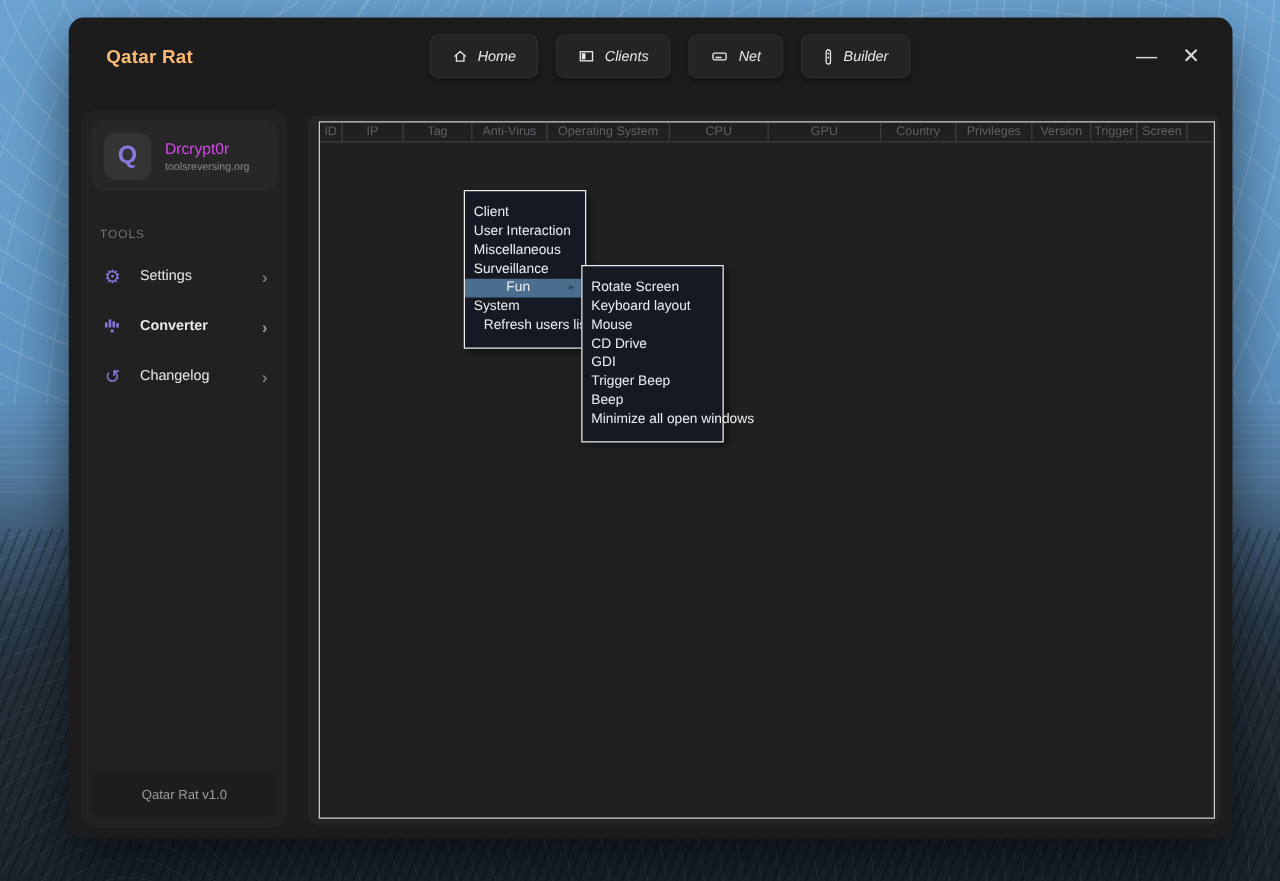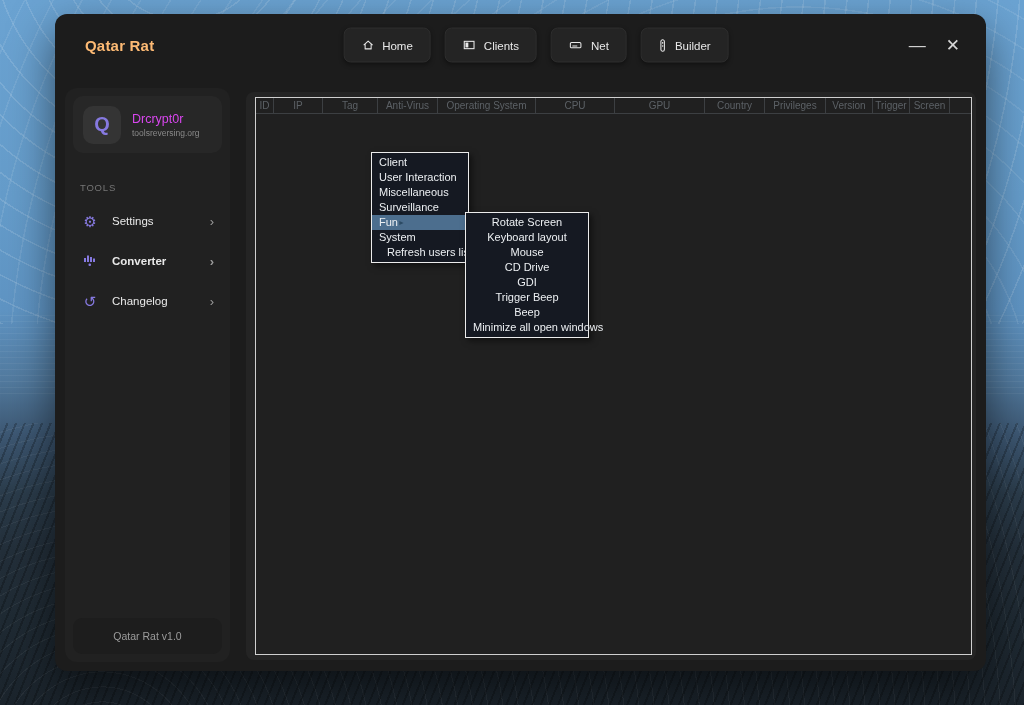--- a/index.html
+++ b/index.html
@@ -26,21 +26,21 @@
     pointer-events:none;
   }
 
   .window { position:absolute; left:55px; top:14px; width:931px; height:657px;
     background:#1c1c1c; border-radius:12px; box-shadow:0 18px 45px rgba(0,0,0,.55);
   }
 
   
   .titlebar { position:relative; height:62px; display:flex; align-items:center; }
   .app-title { margin-left:30px; color:#fdba74; font-size:15px; font-weight:bold; letter-spacing:.2px; }
-  .nav { position:absolute; left:50%; top:50%; transform:translate(-46%,-50%); display:flex; gap:14px; }
+  .nav { position:absolute; left:50%; top:50%; transform:translate(-46%,-50%); display:flex; gap:14px;font-style:italic; }
   .nav-btn { display:flex; align-items:center; gap:8px; height:35px; padding:0 17px;
     background:#242424; border:1px solid #2e2e2e; border-radius:7px; color:#e8e8e8;
     font-size:11.5px; cursor:default; box-shadow:0 2px 4px rgba(0,0,0,.35);
   }
   .nav-btn svg { display:block; }
   .win-controls { position:absolute; right:26px; top:50%; transform:translateY(-50%);
     display:flex; align-items:center; gap:20px; color:#d6d6d6; }
   .win-min { font-size:17px; line-height:1; }
   .win-close { font-size:17px; line-height:1; }
 
@@ -74,28 +74,28 @@
   .main-panel { position:absolute; left:191px; top:78px; width:730px; height:568px;
     background:#242424; border-radius:8px; }
   .table-area { position:absolute; left:9px; top:5px; right:4px; bottom:5px;
     background:#202020; border:1.5px solid #cfcfcf; overflow:hidden; }
   .table-header { display:flex; height:16px; border-bottom:1px solid #3c3f42; overflow:hidden; }
   .th { flex:0 0 auto; color:#5c6166; font-size:10px; line-height:15px; text-align:center;
     border-right:1px solid #3c3f42; overflow:hidden; white-space:nowrap; }
 
   
   .menu { position:absolute; background:#151922; border:1px solid #ececec;
-    box-shadow:3px 3px 6px rgba(0,0,0,.5); z-index:10; padding:2px 0; }
+    box-shadow:3px 3px 6px rgba(0,0,0,.5); z-index:10; padding:10px 0; }
   .menu-item { height:15px; line-height:15px; padding:0 7px; color:#eceff2;
     font-size:11px; white-space:nowrap; cursor:default; }
   .menu-item.indent { padding-left:15px; }
-  .menu-item.highlight { background:#4c6e8e; display:flex; align-items:center; justify-content:flex-start; }
+  .menu-item.highlight { background:#4c6e8e; display:flex; align-items:center; justify-content:flex-end;gap:30px; }
   .menu-item.highlight .sub-arrow { color:#2b4a63; font-size:7px; }
   #context-menu { left:371px; top:152px; width:98px; }
-  #fun-submenu { left:465px; top:212px; width:124px;text-align:center; }
+  #fun-submenu { left:465px; top:212px; width:114px; }
 
   .bar-icon rect { fill:#8679e0; }
 </style>
 </head>
 <body>
 
 <div class="stage">
   <div class="wp-top"></div>
   <div class="wp-mid"></div>
   <div class="wp-bottom"></div>

